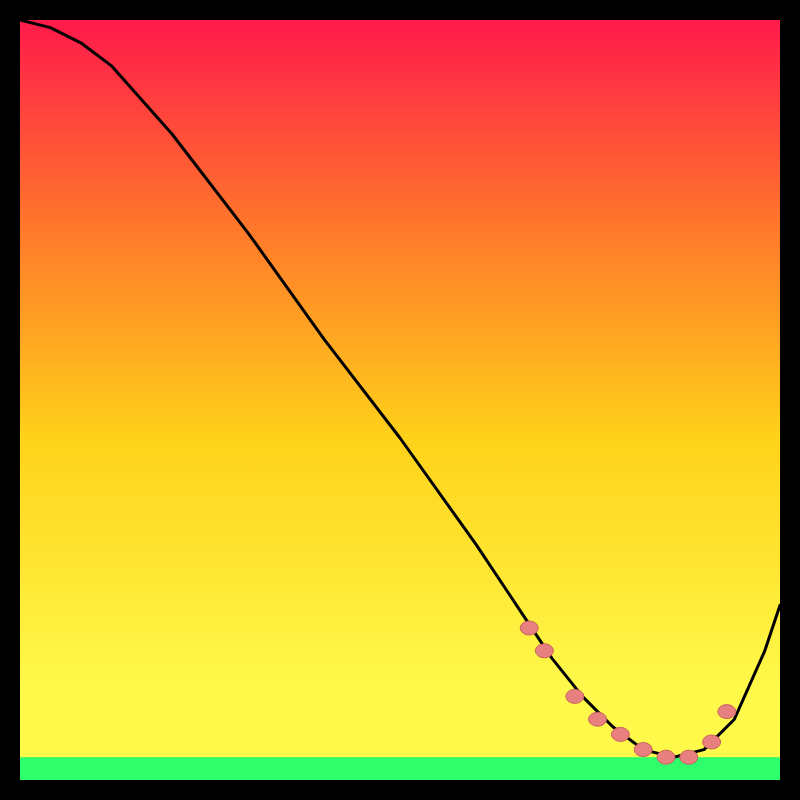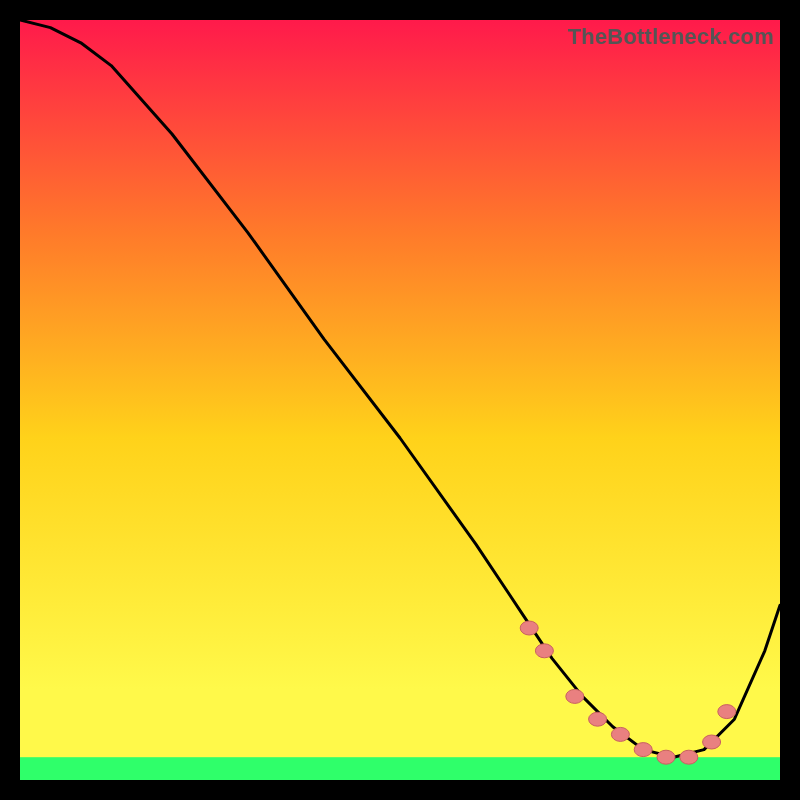--- a/index.html
+++ b/index.html
@@ -69,14 +69,13 @@
         <ellipse cx="577.6" cy="699.2" rx="9" ry="7" fill="#e98080" stroke="#c86060" stroke-width="1"></ellipse>
         <ellipse cx="600.4" cy="714.4" rx="9" ry="7" fill="#e98080" stroke="#c86060" stroke-width="1"></ellipse>
         <ellipse cx="623.2" cy="729.6" rx="9" ry="7" fill="#e98080" stroke="#c86060" stroke-width="1"></ellipse>
         <ellipse cx="646.0" cy="737.2" rx="9" ry="7" fill="#e98080" stroke="#c86060" stroke-width="1"></ellipse>
         <ellipse cx="668.8" cy="737.2" rx="9" ry="7" fill="#e98080" stroke="#c86060" stroke-width="1"></ellipse>
         <ellipse cx="691.6" cy="722.0" rx="9" ry="7" fill="#e98080" stroke="#c86060" stroke-width="1"></ellipse>
         <ellipse cx="706.8" cy="691.6" rx="9" ry="7" fill="#e98080" stroke="#c86060" stroke-width="1"></ellipse>
       </g>
   </svg>
 
-  <div class="watermark">TheBottleneck.com</div>
 </div>
 
 </body></html>

